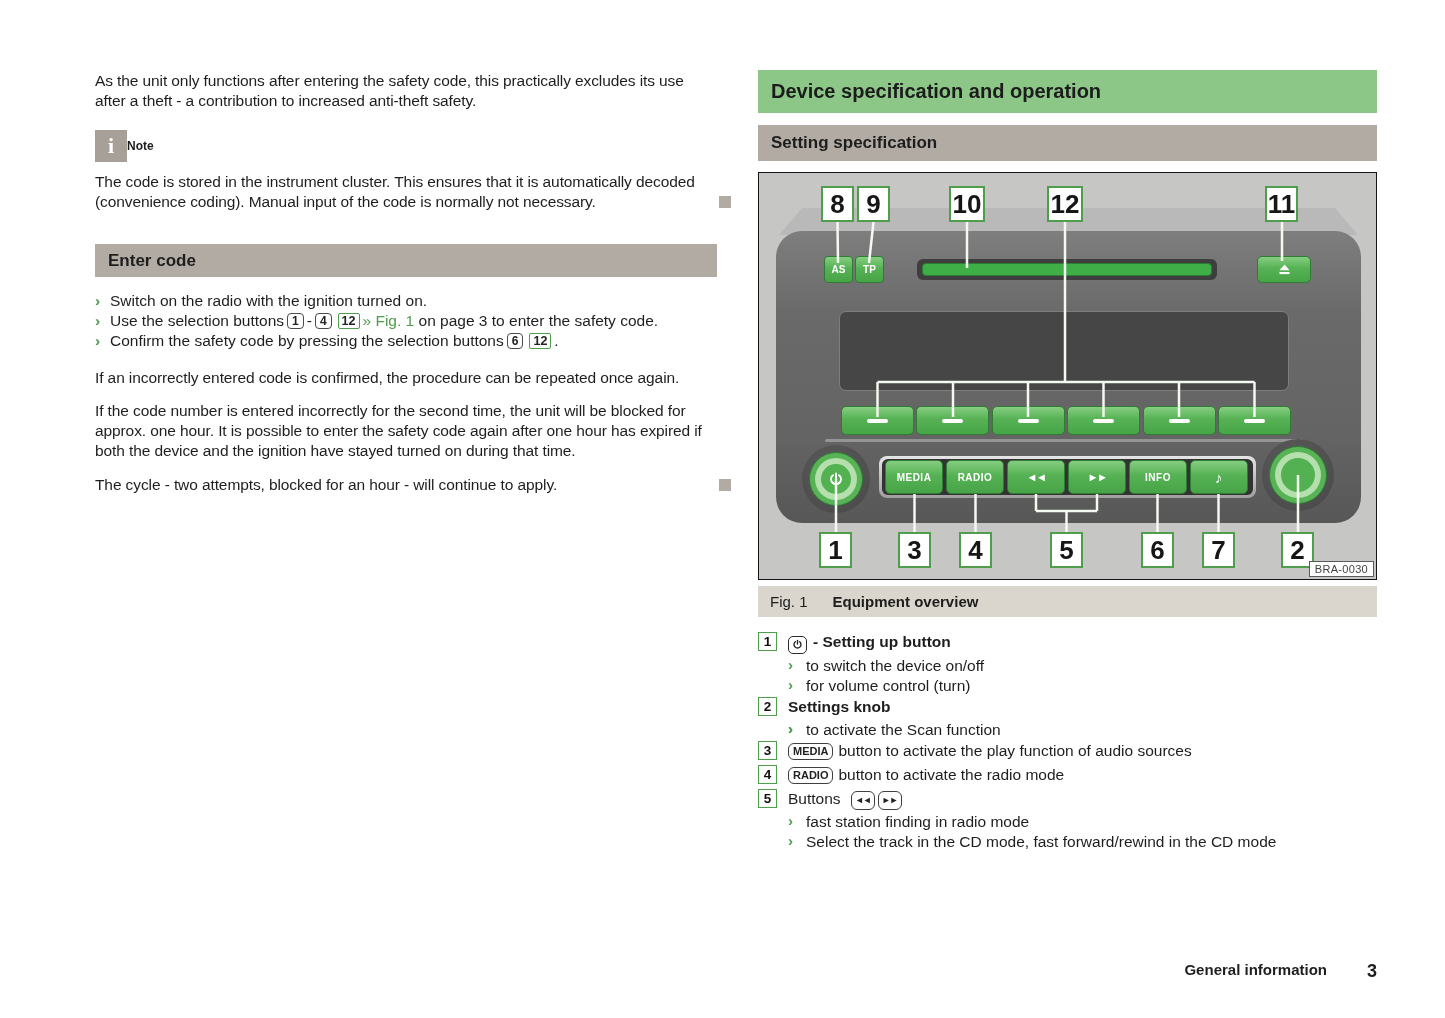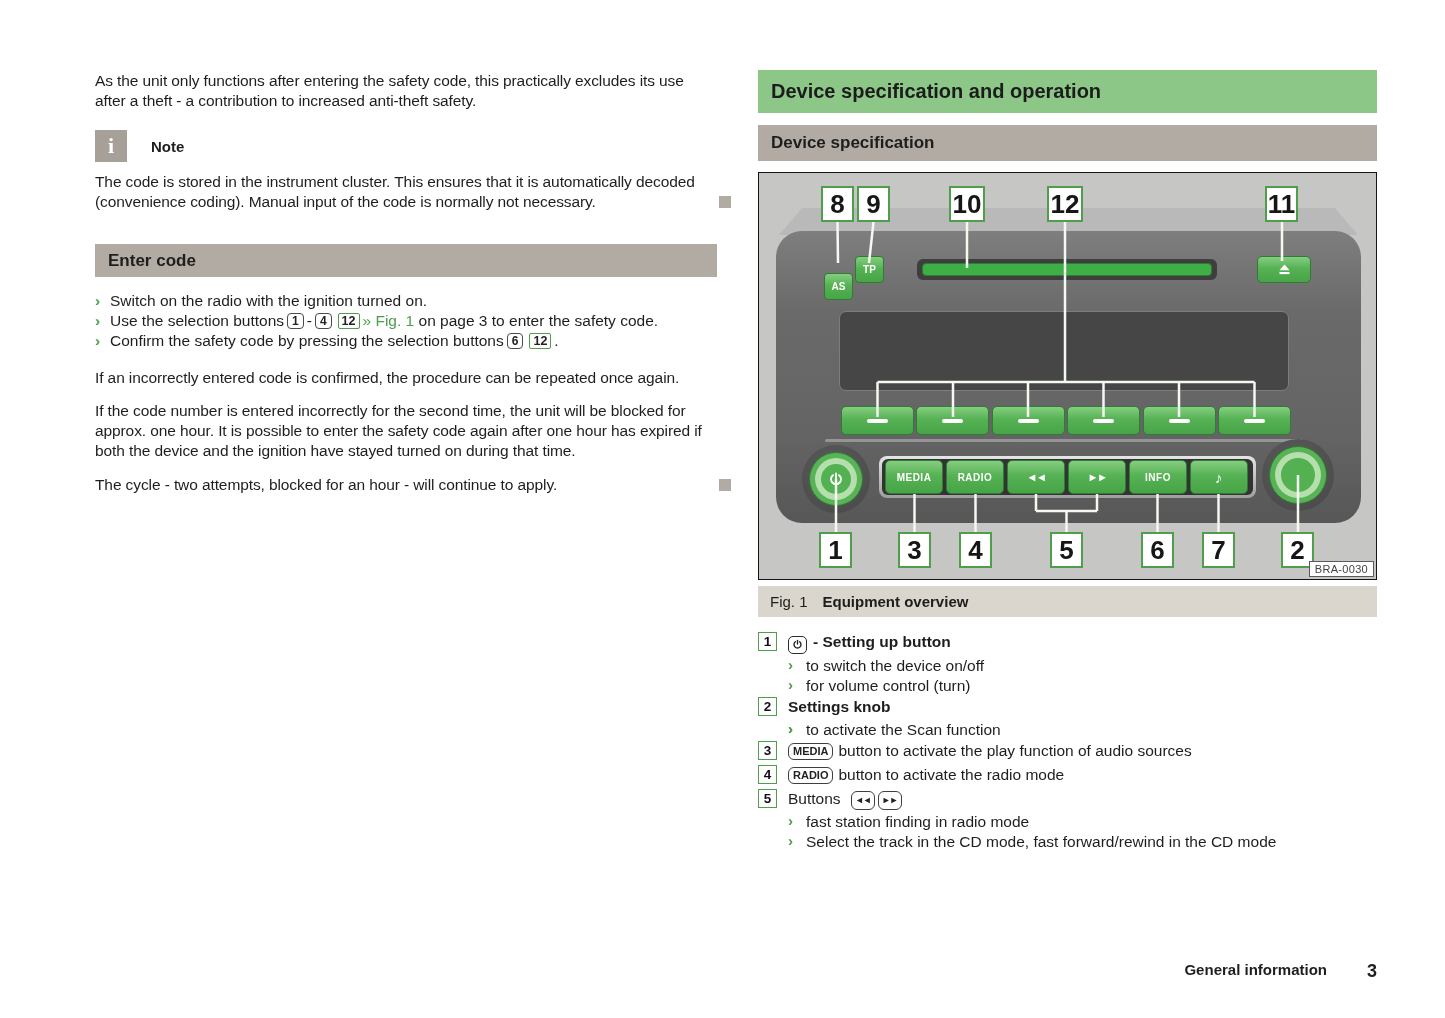--- a/index.html
+++ b/index.html
@@ -10,21 +10,21 @@
   
   .body-text { font-size:15.5px; line-height:20px; letter-spacing:-0.1px; }
   .bold { font-weight:700; }
 
   
   .col-left { position:absolute; left:95px; top:71px; width:622px; }
   .note-head { display:flex; align-items:center; margin-top:18px; height:34px; }
   .note-icon { width:32px; height:32px; background:#a7a099; color:#fff;
     font-family:"Liberation Serif", serif; font-weight:700; font-size:22px;
     display:flex; align-items:center; justify-content:center; }
-  .note-title { font-size:15px; font-weight:700; margin-left:24px; }
+  .note-title { font-size:12px; font-weight:700; margin-left:0; }
   .para-wrap { position:relative; }
   .end-mark { position:absolute; right:-14px; bottom:4px; width:12px; height:12px; background:#b2aba3; }
   .section-bar { height:33px; background:#b2aba3; display:flex; align-items:center;
     padding-left:13px; font-size:17px; font-weight:700; color:#1d1d1d; }
   ul.steps { list-style:none; margin-top:14px; }
   ul.steps li { position:relative; padding-left:15px; font-size:15.5px; line-height:20px; }
   .chev { position:absolute; left:0; top:0; color:#4f9e4c; font-weight:700; }
   .kc { display:inline-block; border:1.5px solid #4a4a4a; border-radius:4px; background:#fff;
     font-size:12px; font-weight:700; line-height:14px; padding:0 4px; margin:0 3px;
     vertical-align:1px; color:#222; }
@@ -48,21 +48,21 @@
   .radio-body { position:absolute; left:17px; top:58px; width:585px; height:292px;
     border-radius:26px; background:linear-gradient(180deg,#7e7e7e,#6a6a6a 28%,#646464 70%,#575757); }
   .display { position:absolute; left:80px; top:138px; width:450px; height:80px;
     background:#464646; border:1px solid #7d7d7d; border-radius:7px; }
   .silver-edge { position:absolute; left:66px; top:266px; width:478px; height:3px;
     background:#a9a9a9; border-radius:2px; opacity:.7; }
   .gbtn { position:absolute; border:1px solid #2f7d33; border-radius:4px;
     background:linear-gradient(180deg,#86cd81 0%,#56b254 45%,#47a447 100%);
     color:#fff; display:flex; align-items:center; justify-content:center;
     font-weight:700; }
-  .btn-as { left:65px; top:100px; width:29px; height:27px; font-size:10px; }
+  .btn-as { left:65px; top:83px; width:29px; height:27px; font-size:10px; }
   .btn-tp { left:96px; top:83px; width:29px; height:27px; font-size:10px; }
   .slot-housing { position:absolute; left:158px; top:86px; width:300px; height:21px;
     background:#3e3e3e; border-radius:6px; }
   .slot-bar { position:absolute; left:163px; top:90px; width:290px; height:13px;
     background:#3fae47; border:1px solid #2c7d31; border-radius:4px; }
   .btn-eject { left:498px; top:83px; width:54px; height:27px; border-radius:5px; }
   .sel-btn { position:absolute; top:233px; width:73px; height:29px; border-radius:5px; }
   .dash { width:21px; height:4px; background:#fff; border-radius:2px; }
   .strip { position:absolute; left:120px; top:283px; width:377px; height:42px;
     background:linear-gradient(180deg,#e6e6e6,#9e9e9e); border-radius:8px; }
@@ -79,21 +79,21 @@
   .knob-core { background:#53b152; display:flex; align-items:center; justify-content:center; }
   .callout { position:absolute; width:33px; height:36px; background:#fff;
     border:2px solid #4f9e4c; display:flex; align-items:center; justify-content:center;
     font-size:26px; font-weight:700; color:#161616; }
   .callout.wide { width:36px; }
   .lines { position:absolute; left:0; top:0; pointer-events:none; }
   .bra-label { position:absolute; right:2px; bottom:2px; background:#fff;
     border:1px solid #5a5a5a; font-size:11px; color:#444; padding:1px 5px; letter-spacing:.3px;margin-left:40px; }
   .caption-bar { margin-top:6px; height:31px; background:#dad6cd; display:flex;
     align-items:center; padding-left:12px; font-size:15px; color:#1d1d1d; }
-  .caption-bar .cap-title { font-weight:700; margin-left:15px; }
+  .caption-bar .cap-title { font-weight:700; margin-left:25px; }
 
   
   .legend { margin-top:14px; }
   .lg-item { display:flex; align-items:flex-start; margin-bottom:2px; }
   .lg-num { flex:0 0 auto; width:19px; height:19px; border:1.5px solid #4f9e4c; background:#fff;
     display:flex; align-items:center; justify-content:center; font-size:13.5px; font-weight:700;
     margin-right:11px; margin-top:1px; color:#111; }
   .lg-line { font-size:15.5px; line-height:22px; }
   .icon-box { display:inline-flex; align-items:center; justify-content:center;
     width:19px; height:18px; border:1.5px solid #2b2b2b; border-radius:5px;
@@ -154,21 +154,21 @@
       <p class="body-text">The cycle - two attempts, blocked for an hour - will continue to apply.</p>
       <span class="end-mark"></span>
     </div>
   </div>
 
   <div class="col-right">
     <div class="h-green">
       <span>Device specification and operation</span>
     </div>
     <div class="h-gray">
-      <span>Device specification</span>
+      <span>Setting specification</span>
     </div>
 
     <div class="figure">
       <div class="radio-top"></div>
       <div class="radio-body"></div>
 
       <div class="display"></div>
       <div class="silver-edge"></div>
 
       <div class="gbtn btn-as">AS</div>

